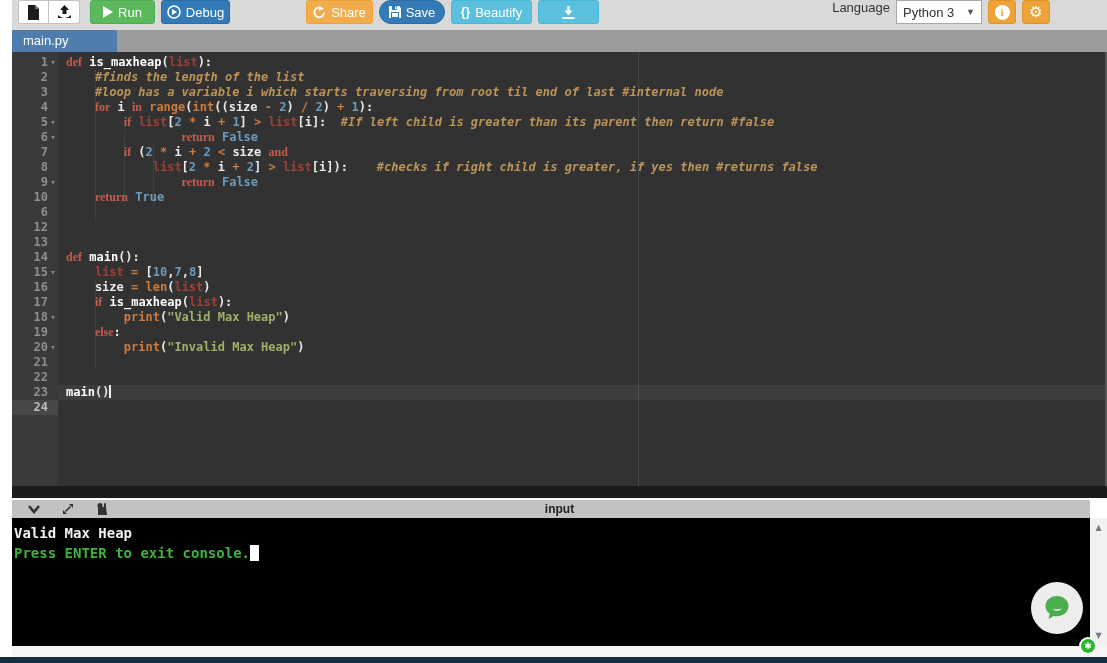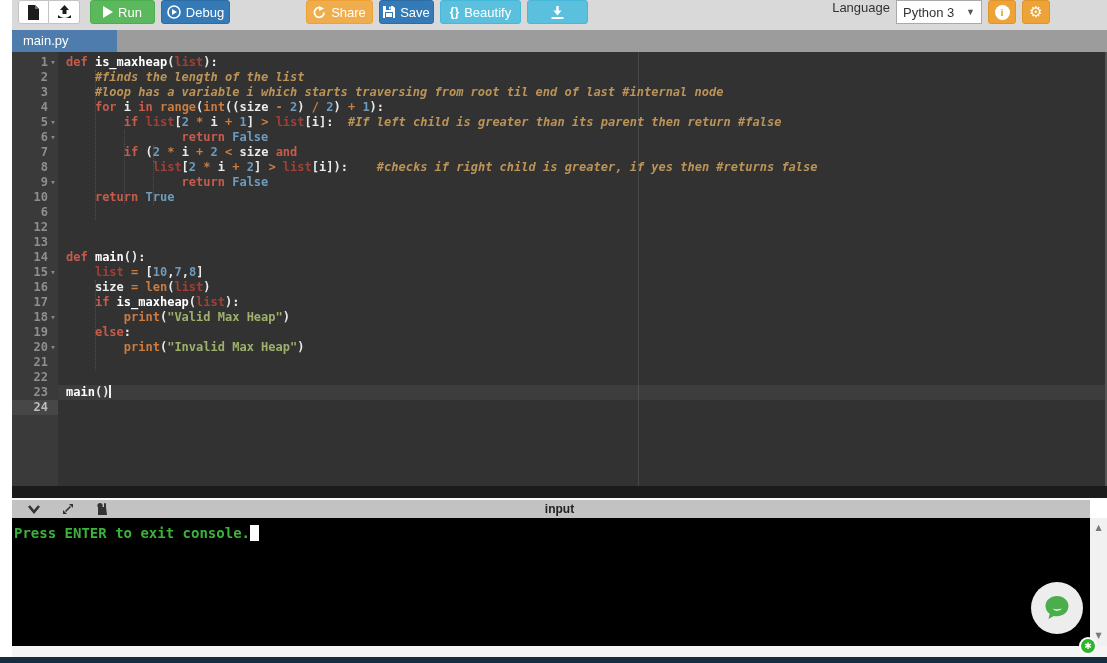--- a/index.html
+++ b/index.html
@@ -32,21 +32,21 @@
     justify-content:center;gap:5px;color:#fff;font-size:13px;cursor:pointer;white-space:nowrap;}
   .btn svg{display:block;}
   .btn-white{width:31px;background:#fff;border-color:#c3c3c3;color:#222;border-radius:0;}
   .btn-white:first-child{border-radius:3px 0 0 3px;}
   .btn-white+.btn-white{border-left:none;border-radius:0 3px 3px 0;}
   .grp{display:flex;margin-right:4px;}
   .btn-run{width:65px;background:var(--run-green);border-color:#4cae4c;}
   .btn-debug{width:69px;background:var(--primary-blue);border-color:#2e6da4;}
   .btn-stop{width:64px;background:var(--stop-red);border-color:#cf6a66;margin-top:48px;}
   .btn-share{width:67px;background:var(--share-orange);border-color:#eea236;}
-  .btn-save{width:55px;background:var(--primary-blue);border-color:#2e6da4;}
+  .btn-save{width:66px;background:var(--primary-blue);border-color:#2e6da4;border-radius:12px;}
   .btn-beautify{width:81px;background:var(--beautify-cyan);border-color:#46b8da;}
   .btn-download{width:61px;background:var(--beautify-cyan);border-color:#46b8da;}
   .brace{font-weight:bold;font-size:12px;}
   .lang-label{margin-left:auto;font-size:13px;color:#333;}
   .lang-select{width:86px;height:24px;background:#fff;border:1px solid #a9a9a9;display:flex;
     align-items:center;justify-content:space-between;padding:0 6px;font-size:13px;color:#333;cursor:pointer;}
   .lang-select .caret{font-size:9px;color:#555;}
   .btn-icon{width:28px;background:var(--icon-orange);border-color:#e0952a;}
   .info-dot{width:15px;height:15px;border-radius:50%;background:#fff;color:var(--icon-orange);
     font-weight:bold;font-size:11px;line-height:15px;text-align:center;font-family:"Liberation Serif",serif;}
@@ -61,21 +61,21 @@
   .editor{position:absolute;left:12px;top:52px;width:1095px;height:434px;background:var(--editor-bg);
     font-family:"DejaVu Sans Mono",monospace;font-size:12px;line-height:15px;font-weight:600;overflow:hidden;}
   .gutter{position:absolute;left:0;top:0;bottom:0;width:46px;background:#3a3a3a;padding-top:3px;}
   .gutter-cell{height:15px;display:flex;color:#8f8f8f;font-size:12px;}
   .gutter-cell .num{width:36px;text-align:right;}
   .gutter-cell .fold{width:10px;text-align:center;color:#8a8a8a;font-size:9px;line-height:15px;cursor:pointer;}
   .gutter-cell.active{background:#474747;color:#bdbdbd;}
   .code{position:absolute;left:46px;top:3px;right:2px;}
   .code-line{height:15px;padding-left:8px;white-space:pre;color:#eaeaea;cursor:text;}
   .code-line.active{background:rgba(255,255,255,.055);}
-  .tk-k{color:#c75b4c;} .tk-b{color:#cb7c3f;} .tk-l{color:#a23f36;}
+  .tk-k{color:#c75b4c;font-family:Liberation Serif, serif;} .tk-b{color:#cb7c3f;} .tk-l{color:#a23f36;}
   .tk-n{color:#6d9cbe;} .tk-s{color:#9eb06a;} .tk-o{color:#cb7c3f;}
   .tk-c{color:#bc9458;font-style:italic;} .tk-f{color:#ffffff;} .tk-p{color:#eaeaea;}
   .print-margin{position:absolute;left:626px;top:0;bottom:0;width:1px;background:#474747;}
   .indent-guide{position:absolute;width:0;border-left:1px dotted #4e4e4e;}
   .editor-cursor{display:inline-block;width:2px;height:13px;background:#f0f0f0;vertical-align:-2px;}
   .editor-right-line{position:absolute;right:0;top:0;bottom:0;width:2px;background:#555;}
   .editor-band{position:absolute;left:12px;top:486px;width:1095px;height:12px;background:#1b1b1b;}
 
   
   .console-header{position:absolute;left:12px;top:498px;width:1095px;height:20px;background:#c2c2c2;
@@ -342,20 +342,21 @@
           <circle cx="5" cy="3.5" r="2.6" fill="#333"></circle>
           <path d="M3 5 h8 l1 8 H3 z" fill="#333"></path>
           <rect x="9" y="1" width="2" height="5" rx="1" fill="#333"></rect>
         </svg>
     </div>
     <span class="title">input</span>
   </div>
   <div class="console-corner"></div>
 
   <div class="console">
+      <div class="console-line white"><span>Valid Max Heap</span></div>
       <div class="console-line white"><span></span></div>
       <div class="console-line white"><span></span></div>
       <div class="console-line green"><span>Press ENTER to exit console.</span><span class="console-cursor"></span></div>
     </div>
   <div class="console-scrollbar">
     <div class="sb-arrow sb-up">▲</div>
     <div class="sb-arrow sb-down">▼</div>
   </div>
 
   <div class="bottom-light"></div>

